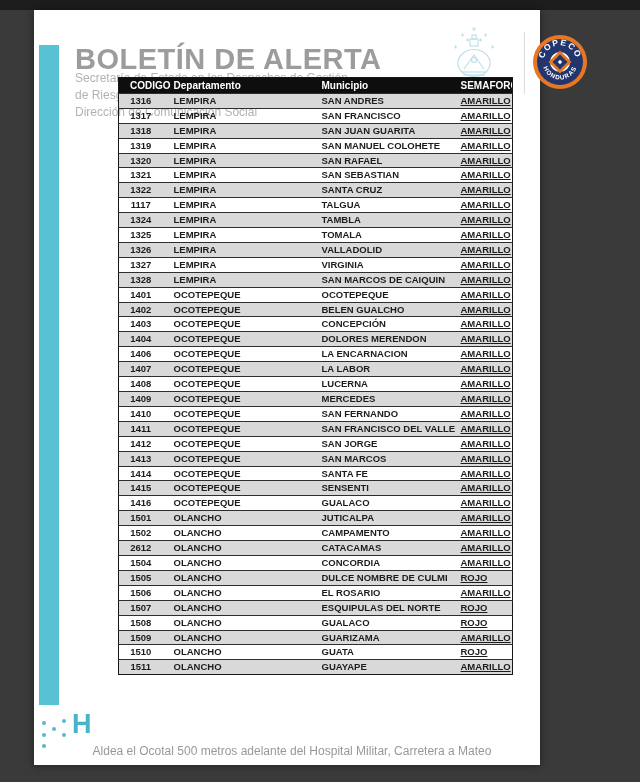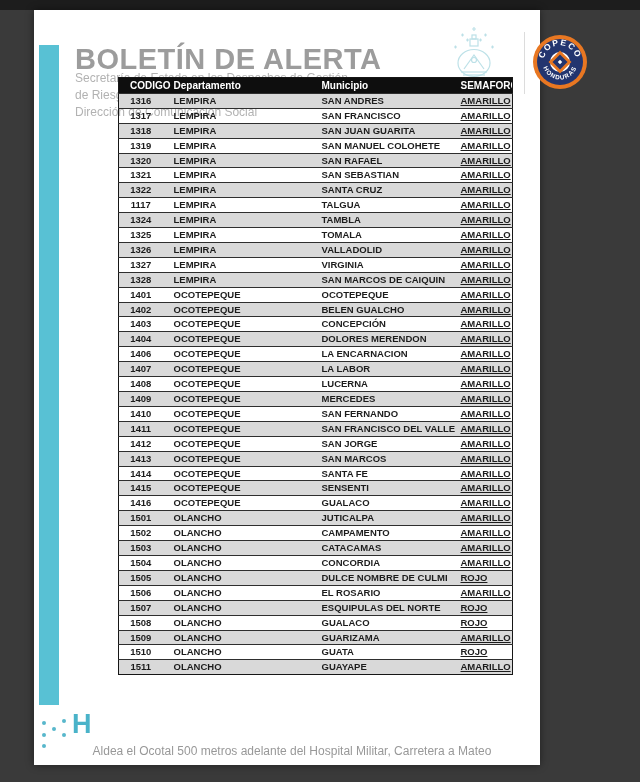--- a/index.html
+++ b/index.html
@@ -318,21 +318,21 @@
           <td class="c-muni">JUTICALPA</td>
           <td class="c-sem">AMARILLO</td>
         </tr>
         <tr>
           <td class="c-codigo">1502</td>
           <td class="c-dept">OLANCHO</td>
           <td class="c-muni">CAMPAMENTO</td>
           <td class="c-sem">AMARILLO</td>
         </tr>
         <tr>
-          <td class="c-codigo">1503</td>
+          <td class="c-codigo">2612</td>
           <td class="c-dept">OLANCHO</td>
           <td class="c-muni">CATACAMAS</td>
           <td class="c-sem">AMARILLO</td>
         </tr>
         <tr>
           <td class="c-codigo">1504</td>
           <td class="c-dept">OLANCHO</td>
           <td class="c-muni">CONCORDIA</td>
           <td class="c-sem">AMARILLO</td>
         </tr>

